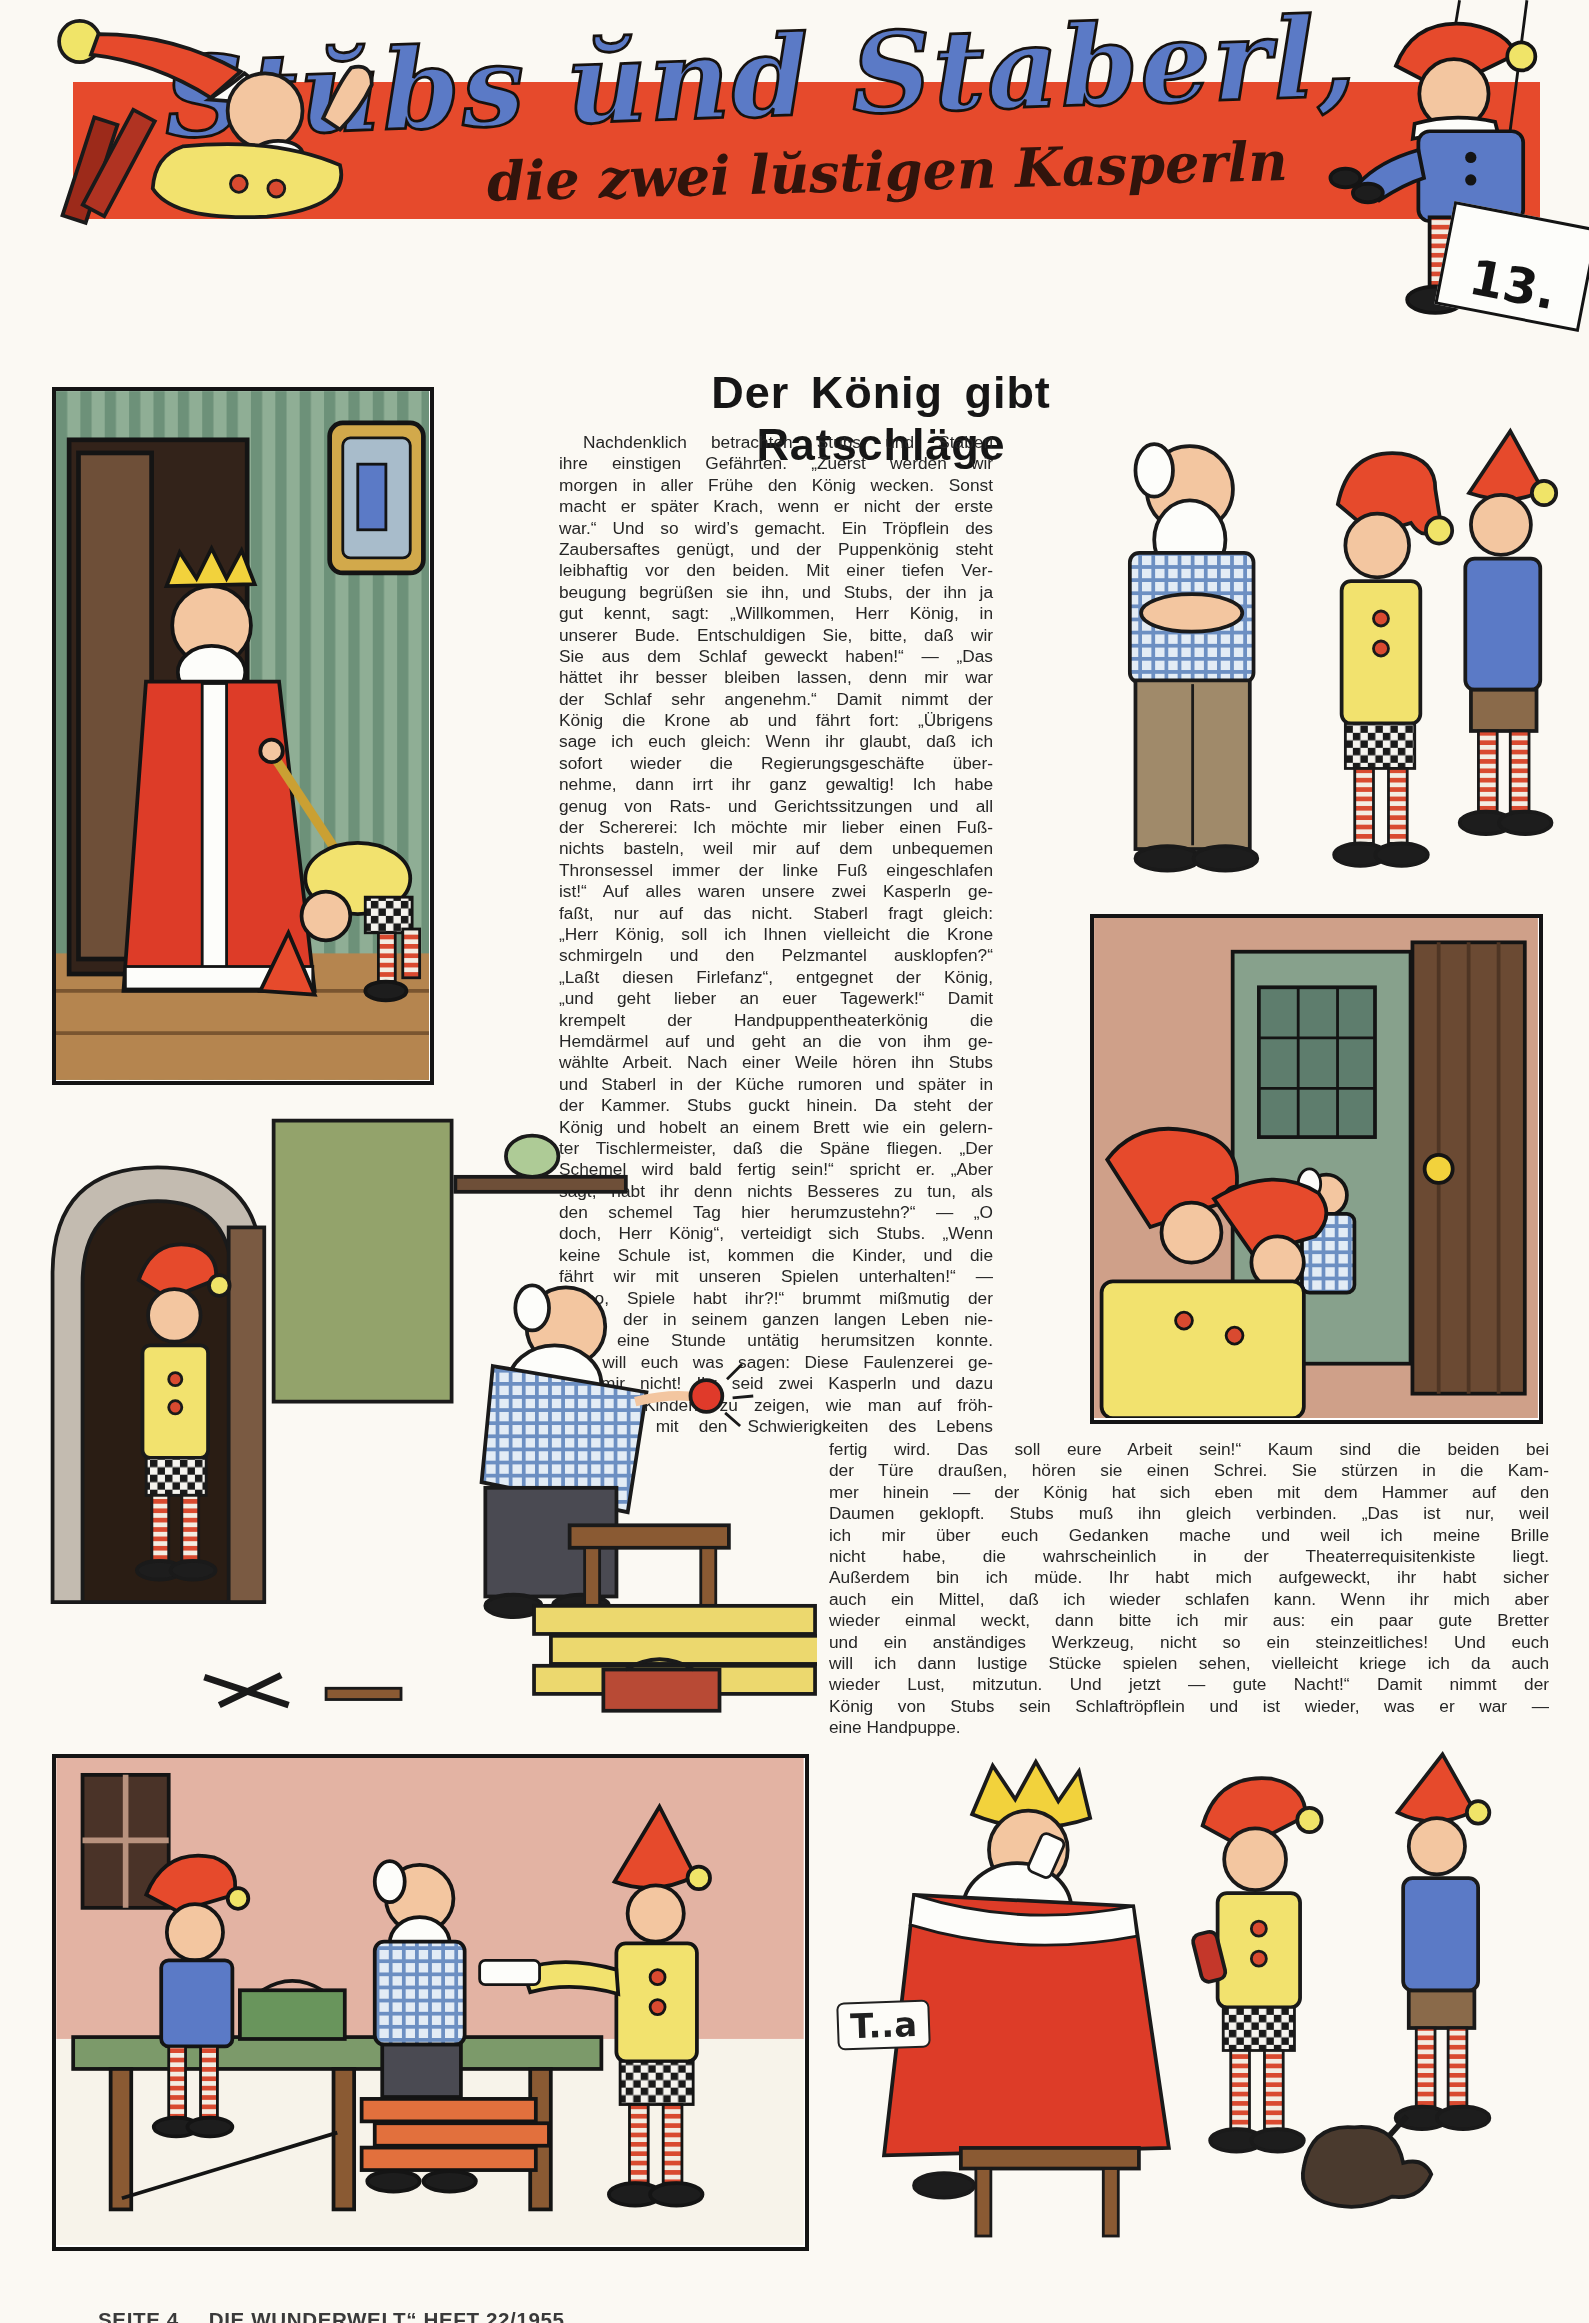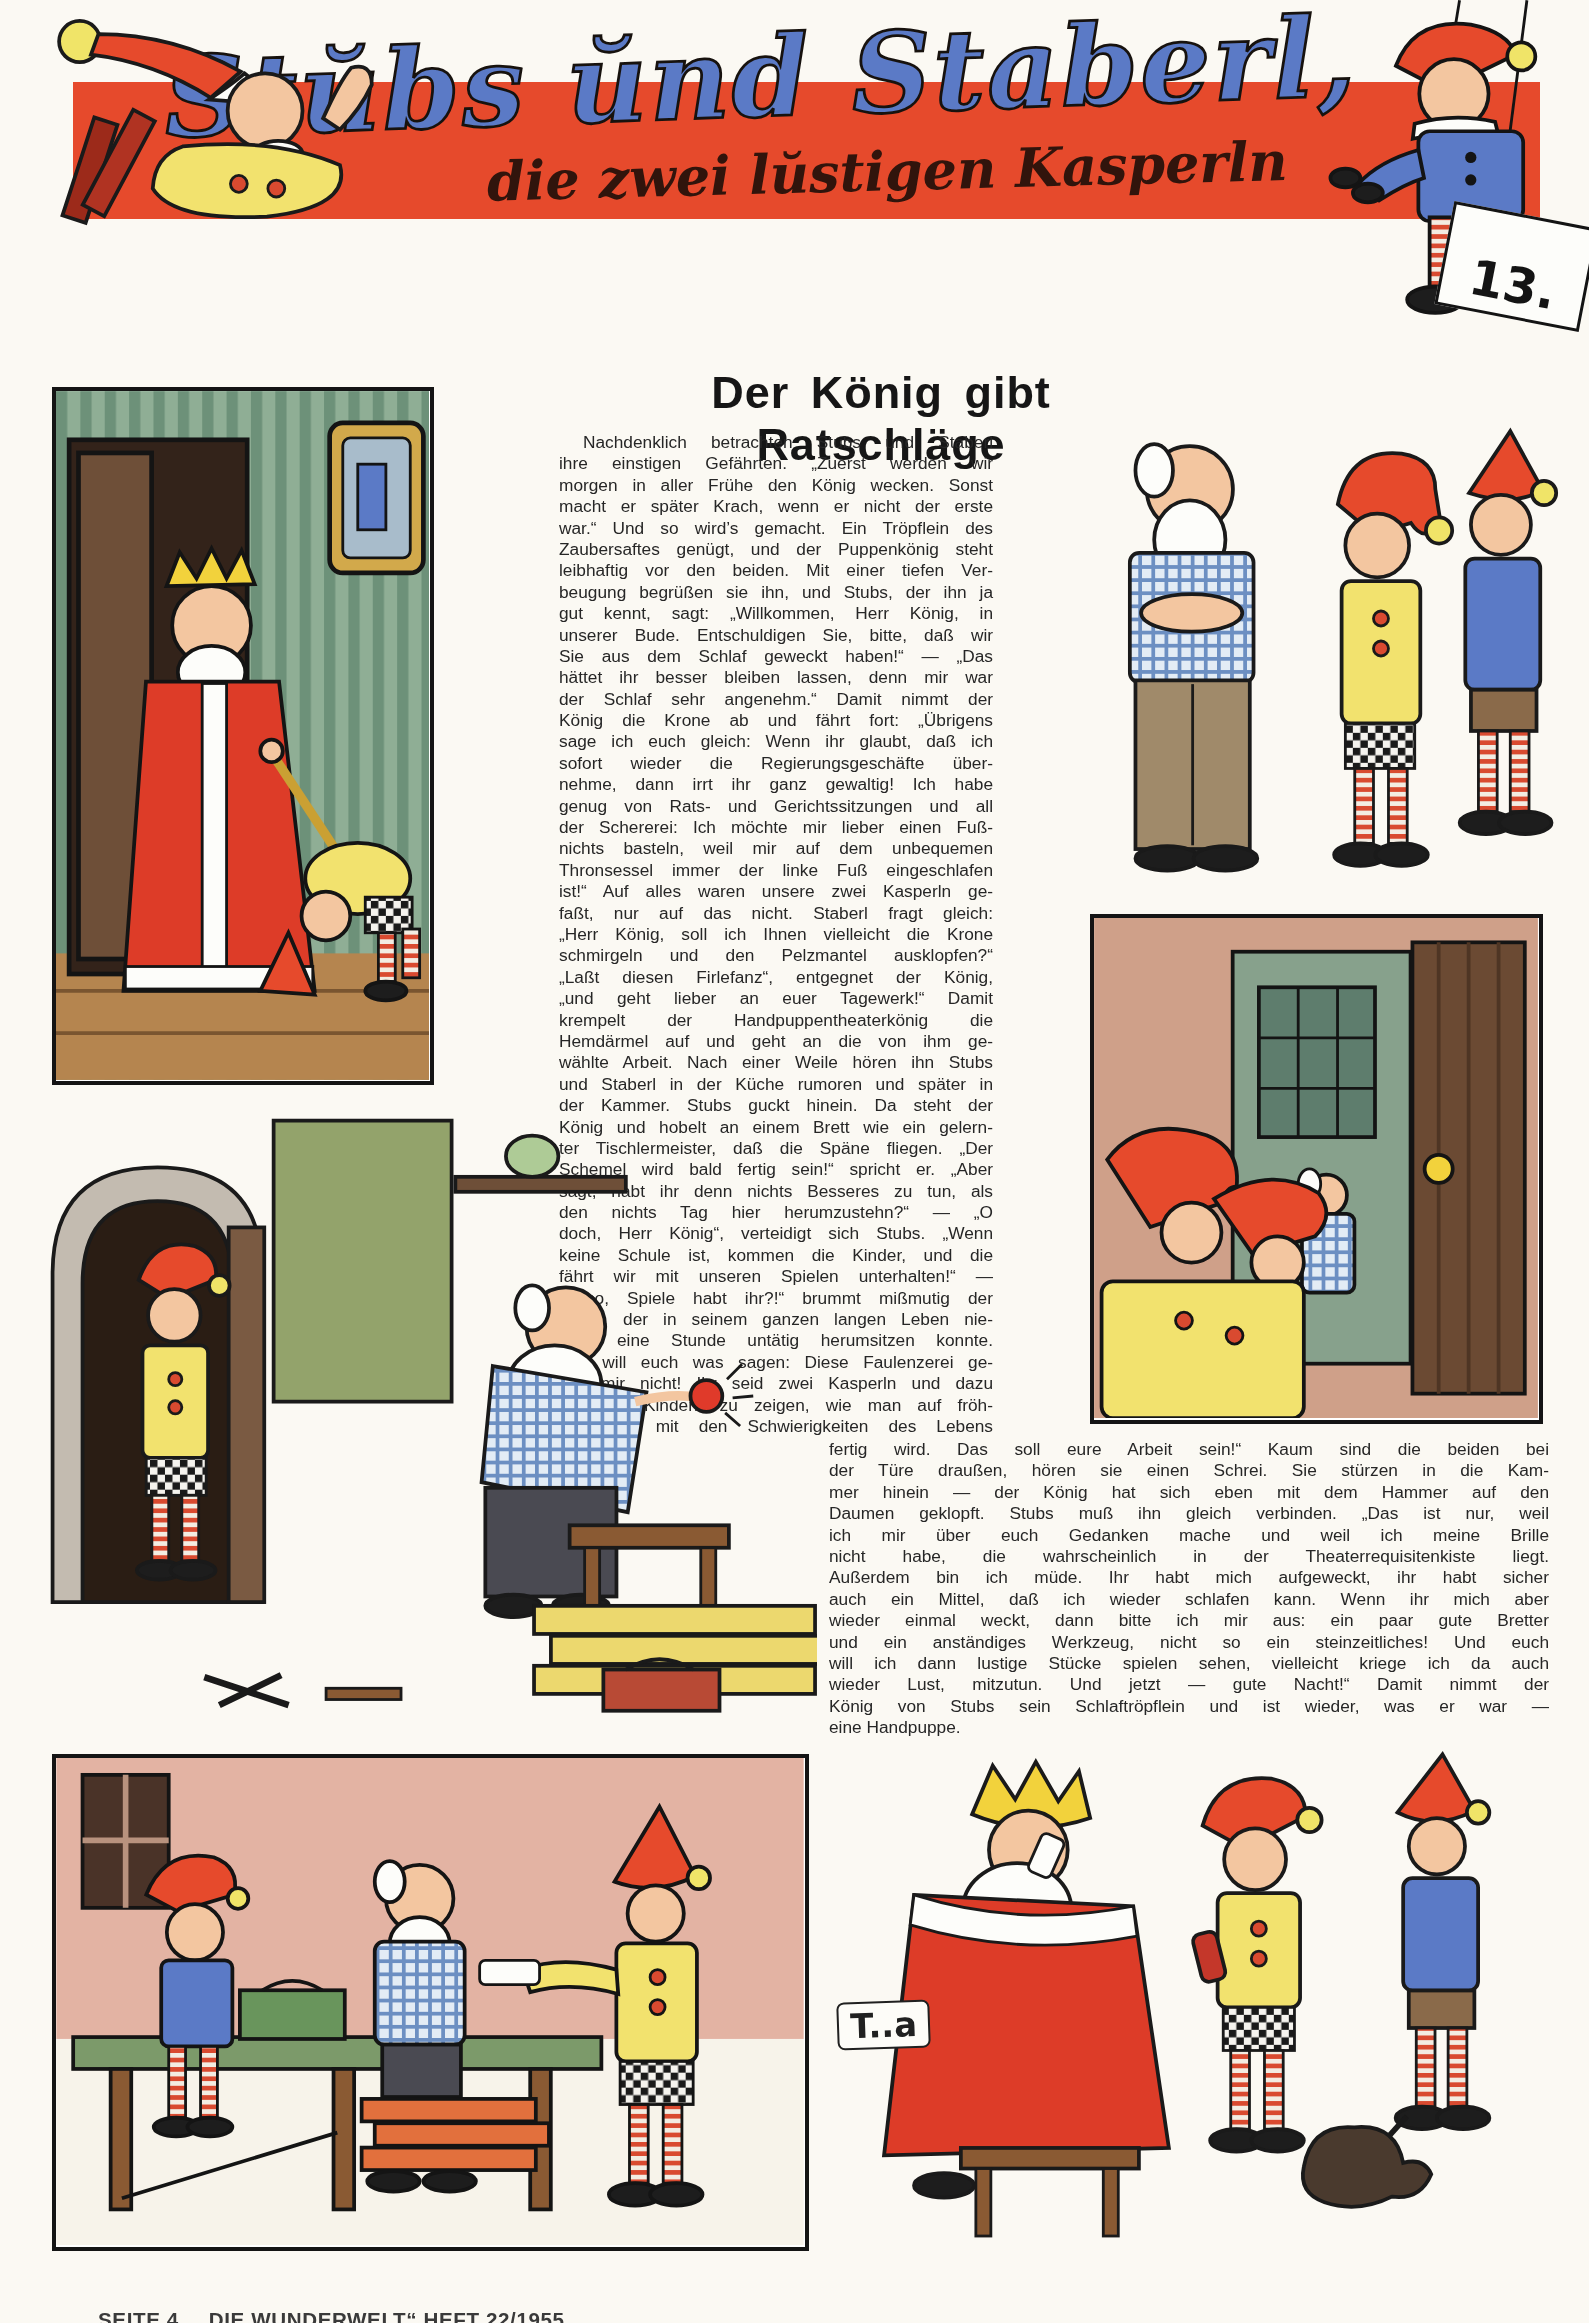--- a/index.html
+++ b/index.html
@@ -150,21 +150,21 @@
       <div class="jline">„und geht lieber an euer Tagewerk!“ Damit</div>
       <div class="jline">krempelt der Handpuppentheaterkönig die</div>
       <div class="jline">Hemdärmel auf und geht an die von ihm ge-</div>
       <div class="jline">wählte Arbeit. Nach einer Weile hören ihn Stubs</div>
       <div class="jline">und Staberl in der Küche rumoren und später in</div>
       <div class="jline">der Kammer. Stubs guckt hinein. Da steht der</div>
       <div class="jline">König und hobelt an einem Brett wie ein gelern-</div>
       <div class="jline">ter Tischlermeister, daß die Späne fliegen. „Der</div>
       <div class="jline">Schemel wird bald fertig sein!“ spricht er. „Aber</div>
       <div class="jline">sagt, habt ihr denn nichts Besseres zu tun, als</div>
-      <div class="jline">den nichts Tag hier herumzustehn?“ — „O</div>
+      <div class="jline">den schemel Tag hier herumzustehn?“ — „O</div>
       <div class="jline">doch, Herr König“, verteidigt sich Stubs. „Wenn</div>
       <div class="jline">keine Schule ist, kommen die Kinder, und die</div>
       <div class="jline">fährt wir mit unseren Spielen unterhalten!“ —</div>
       <div class="jline">„Soso, Spiele habt ihr?!“ brummt mißmutig der</div>
       <div class="jline">König, der in seinem ganzen langen Leben nie-</div>
       <div class="jline">mals eine Stunde untätig herumsitzen konnte.</div>
       <div class="jline">„Ich will euch was sagen: Diese Faulenzerei ge-</div>
       <div class="jline">fällt mir nicht! Ihr seid zwei Kasperln und dazu</div>
       <div class="jline">da, den Kindern zu zeigen, wie man auf fröh-</div>
       <div class="jline">liche Art mit den Schwierigkeiten des Lebens</div>

